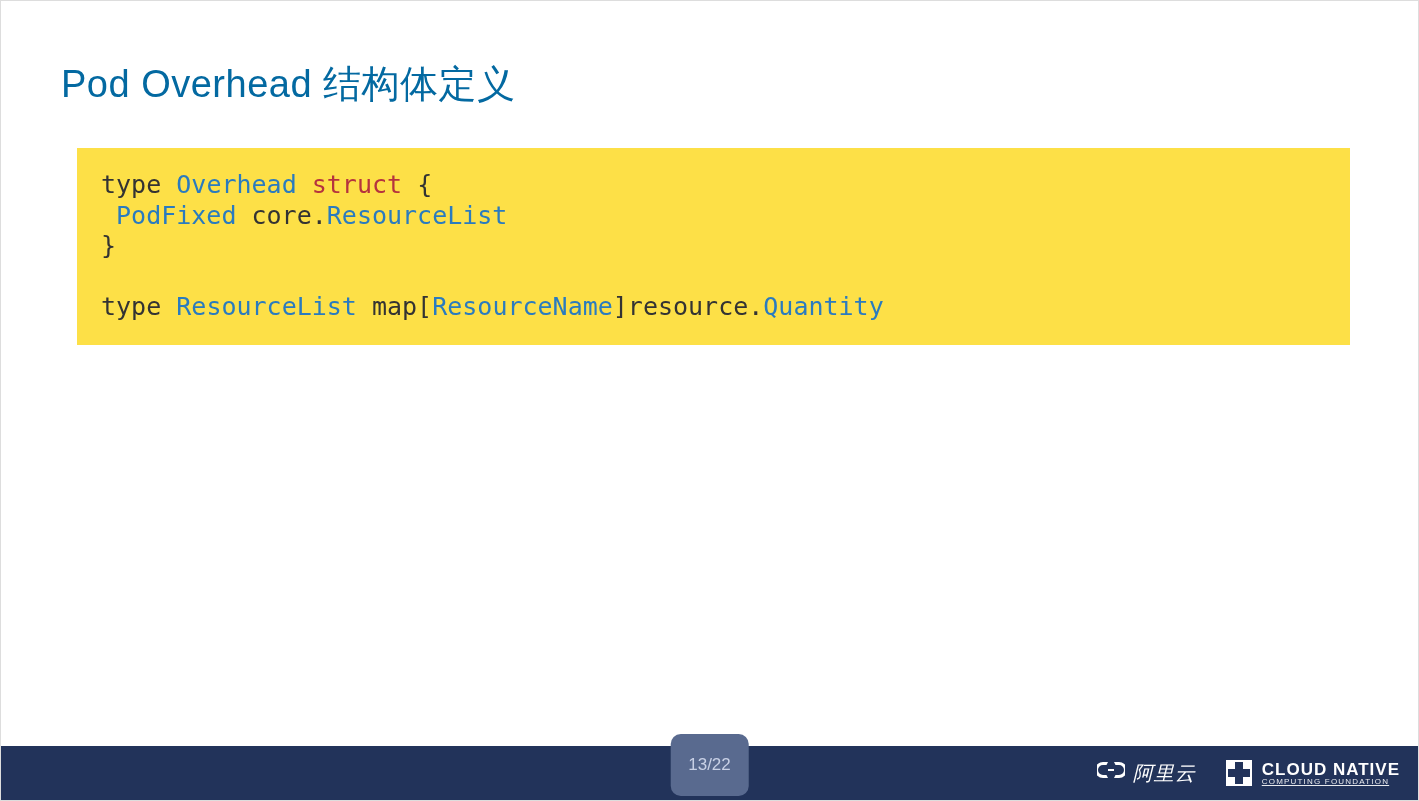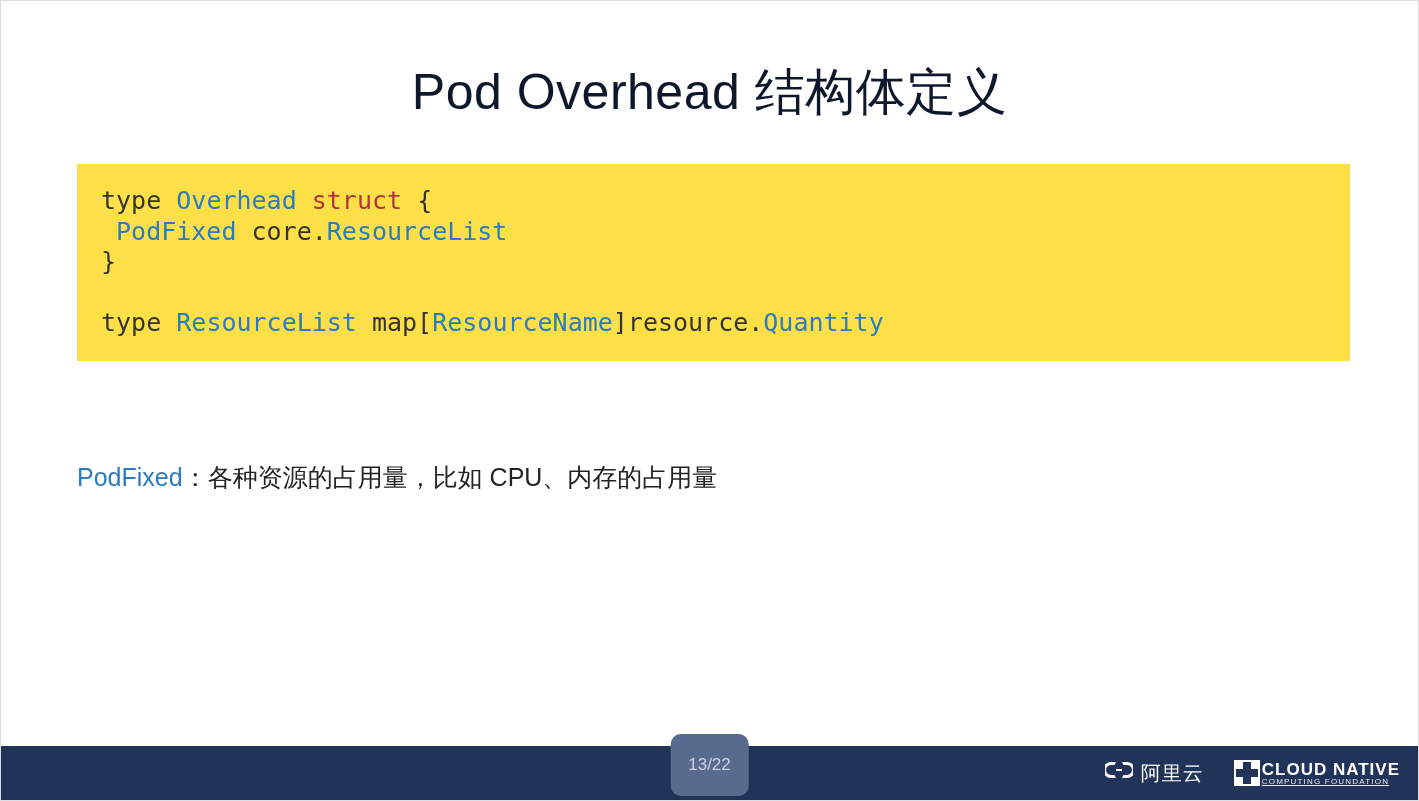--- a/index.html
+++ b/index.html
@@ -14,26 +14,25 @@
     overflow: hidden;
     border: 1px solid #ddd;
   }
   .slide {
     width: 100%;
     height: 100%;
     padding: 58px 60px 0 60px;
     position: relative;
   }
   .title {
-    font-size: 50px;
+    font-size: 38px;
     font-weight: 400;
-    color: #0f172a;
+    color: #0369a1;
     margin-bottom: 38px;
     letter-spacing: 0.5px;
-    text-align: center;
   }
   .code-block {
     background: #fde047;
     padding: 22px 24px 22px 24px;
     font-family: "DejaVu Sans Mono", Menlo, Consolas, monospace;
     font-size: 25px;
     line-height: 1.22;
     white-space: pre;
     color: #333;
     margin-bottom: 98px;
@@ -78,50 +77,48 @@
     display: flex;
     align-items: center;
     gap: 30px;
     margin-left: auto;
   }
   .ali-logo {
     display: flex;
     align-items: center;
     gap: 8px;
     color: #fff;
+    font-style: italic;
   }
   .ali-logo .mark { font-size: 22px; font-weight: 700; letter-spacing: -2px; }
   .ali-logo .txt  { font-size: 20px; letter-spacing: 1px; }
   .cncf-logo {
     display: flex;
     align-items: center;
-    gap: 2px;
+    gap: 10px;
     color: #fff;
   }
   .cncf-logo svg { display: block; }
   .cncf-text { line-height: 1; }
   .cncf-text .big   { font-size: 17px; font-weight: 700; letter-spacing: 1px; }
   .cncf-text .small { font-size: 8px; letter-spacing: 1.2px; opacity: 0.9; text-decoration: underline; }
 </style>
 </head>
 <body>
 
 <div class="slide">
 
   <h1 class="title">Pod Overhead 结构体定义</h1>
 
   <div class="code-block"><span class="plain">type</span> <span class="kw-type">Overhead</span> <span class="kw-struct">struct</span><span class="plain"> {</span>
 <span class="kw-ident"> PodFixed</span><span class="plain"> core.</span><span class="kw-ident">ResourceList</span>
 <span class="plain">}</span>
 <span></span>
 <span class="plain">type</span> <span class="kw-type">ResourceList</span><span class="plain"> map[</span><span class="kw-ident">ResourceName</span><span class="plain">]resource.</span><span class="kw-ident">Quantity</span></div>
 
-  <div class="desc">
-    <span class="hl">PodFixed</span><span>：各种资源的占用量，比如 CPU、内存的占用量</span>
-  </div>
 
 </div>
 
 <div class="footer">
   <div class="page-pill">13/22</div>
   <div class="logos">
     <div class="ali-logo">
       <span class="mark">
         <svg width="28" height="20" viewBox="0 0 28 20" aria-hidden="true">
           <path d="M6 2 H11 L9.5 5 H6 A3 3 0 0 0 6 15 H9.5 L11 18 H6 A8 8 0 0 1 6 2 Z" fill="#fff"></path>

